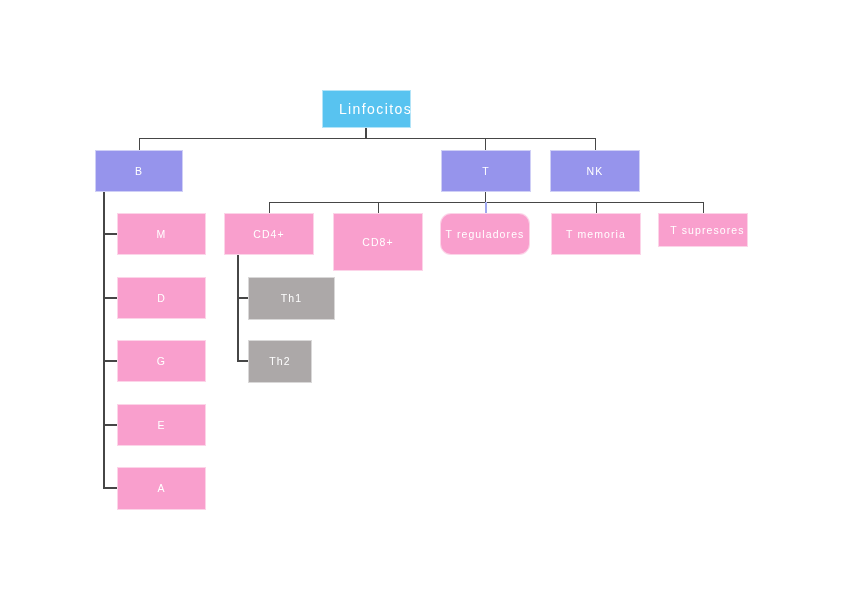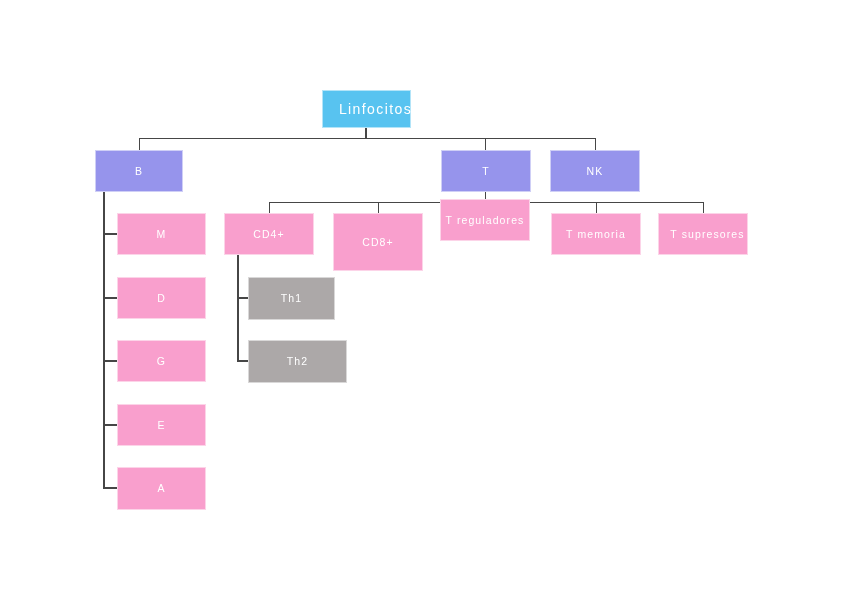--- a/index.html
+++ b/index.html
@@ -92,20 +92,20 @@
   <div class="node l2" style="left:550px;top:150px;width:90px;height:42px;text-align:center;">NK</div>
 
   <div class="node l3" style="left:117px;top:213px;width:89px;height:42px;">M</div>
   <div class="node l3" style="left:117px;top:277px;width:89px;height:42px;">D</div>
   <div class="node l3" style="left:117px;top:340px;width:89px;height:42px;">G</div>
   <div class="node l3" style="left:117px;top:404px;width:89px;height:42px;">E</div>
   <div class="node l3" style="left:117px;top:467px;width:89px;height:43px;">A</div>
 
   <div class="node l3" style="left:224px;top:213px;width:90px;height:42px;">CD4+</div>
   <div class="node l3" style="left:333px;top:213px;width:90px;height:58px;">CD8+</div>
-  <div class="node l3" style="left:440px;top:199px;width:90px;height:42px;">T reguladores</div>
+  <div class="node l3" style="left:440px;top:213px;width:90px;height:42px;border-radius:11px;">T reguladores</div>
   <div class="node l3" style="left:551px;top:213px;width:90px;height:42px;">T memoria</div>
-  <div class="node l3" style="left:658px;top:213px;width:90px;height:42px;padding-left:11px;">T supresores</div>
+  <div class="node l3" style="left:658px;top:213px;width:90px;height:34px;padding-left:11px;">T supresores</div>
 
   <div class="node l4" style="left:248px;top:277px;width:87px;height:43px;">Th1</div>
-  <div class="node l4" style="left:248px;top:340px;width:99px;height:43px;">Th2</div>
+  <div class="node l4" style="left:248px;top:340px;width:64px;height:43px;">Th2</div>
 
 </div>
 
 </body></html>

